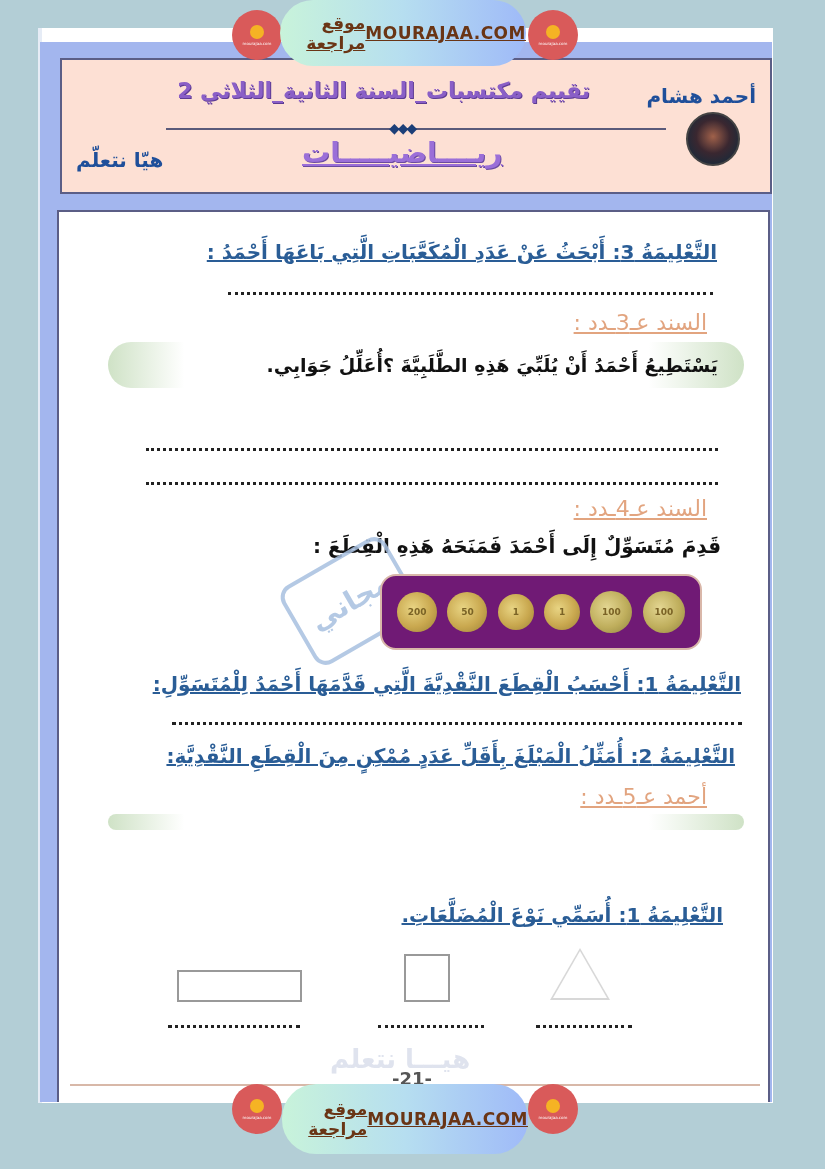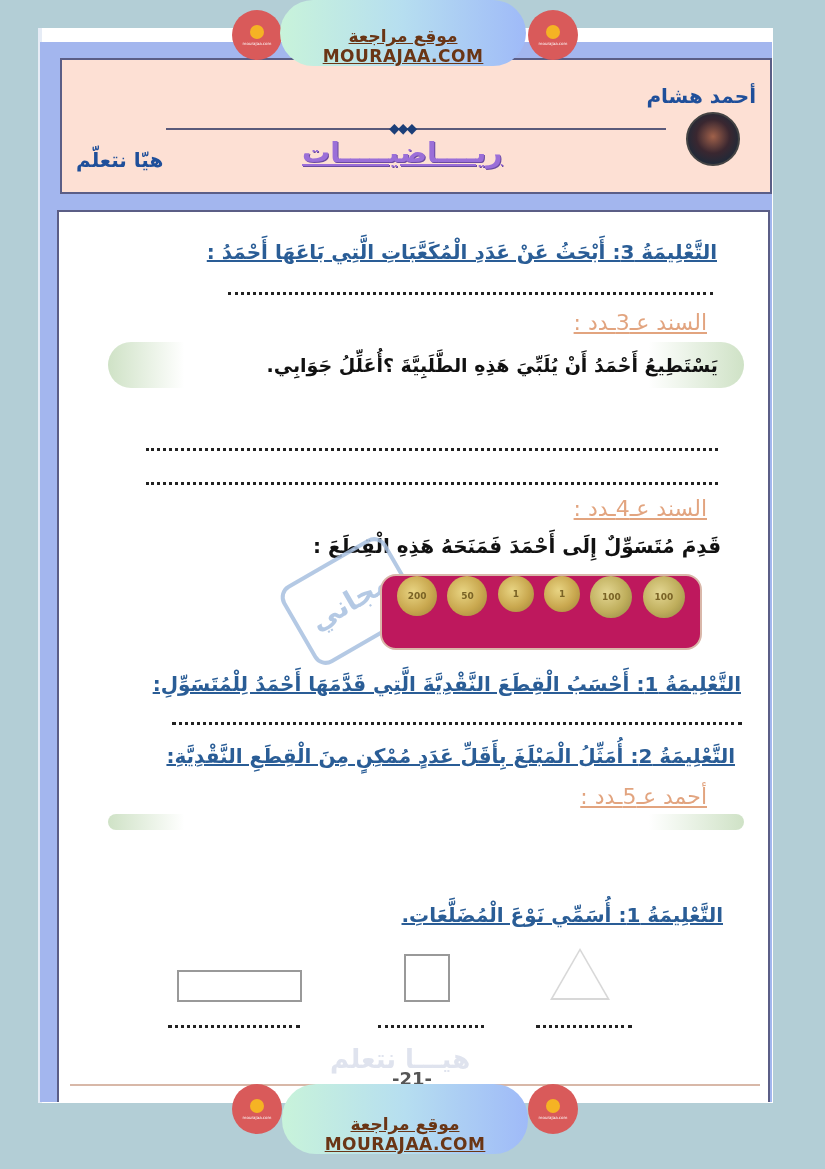--- a/index.html
+++ b/index.html
@@ -89,22 +89,22 @@
     border-bottom: 3px dotted #222; height: 3px;
   }
   .bubble {
     border-radius: 40px;
     background: linear-gradient(90deg, #cfe2c6 0%, #ffffff 12%, #ffffff 85%, #cfe2c6 100%);
     font-size: 19px; font-weight: bold; color: #111;
     padding: 8px 26px; line-height: 30px;
   }
   .plain-q { font-size: 20px; font-weight: bold; color: #111; white-space: nowrap; }
   .coins-box {
-    border: 2px solid #d9b7a9; border-radius: 16px; background: #be185d;
-    display: flex; justify-content: space-around;
+    border: 2px solid #d9b7a9; border-radius: 16px; background: #701a75;
+    display: flex; align-items: center; justify-content: space-around;
     padding: 0 10px;
   }
   .coin {
     width: 40px; height: 40px; border-radius: 50%;
     background: radial-gradient(circle at 40% 40%, #e8d483 0%, #c9a84f 55%, #9c8138 100%);
     display: flex; align-items: center; justify-content: center;
     font-size: 9px; color: #7a6326; font-weight: bold;
   }
   .coin.big { width: 42px; height: 42px; background: radial-gradient(circle at 40% 40%, #e3d692 0%, #bfae5c 55%, #8f8240 100%); }
   .stamp {
@@ -135,21 +135,21 @@
   }
   .page-num { font-size: 18px; font-weight: bold; color: #555; }
   .footer-line {
     height: 2px; background: #d8b8a8;
   }
   
   .banner {
     position: absolute; width: 246px; height: 66px;
     border-radius: 34px;
     background: linear-gradient(90deg, #c8f3da 0%, #b6def0 50%, #9fbaf8 100%);
-    display: flex; flex-direction: column; align-items: center; justify-content: flex-end;
+    display: flex; align-items: center; justify-content: flex-start;
   }
   .banner .ar {
     font-size: 17px; font-weight: bold; color: #6a3515;
     text-decoration: underline; direction: rtl;
   }
   .banner .en {
     font-size: 17px; font-weight: bold; color: #6a3515;
     text-decoration: underline; letter-spacing: 0.5px;
   }
   .badge {
@@ -162,20 +162,21 @@
   }
   .badge .tiny { font-size: 4px; color: #fff; margin-top: 2px; }
 </style>
 </head>
 <body>
 
 <div class="page"></div>
 <div class="frame"></div>
 
 <div class="header">
+  <div class="title">تقييم مكتسبات_السنة الثانية_الثلاثي 2</div>
   <div class="author">أحمد هشام</div>
   <div class="avatar"></div>
   <div class="divider"></div>
   <div class="diamonds">◆◆◆</div>
   <div class="subject">ريــــاضيـــــات</div>
   <div class="slogan">هيّا نتعلّم</div>
 </div>
 
 <div class="content"></div>
 

